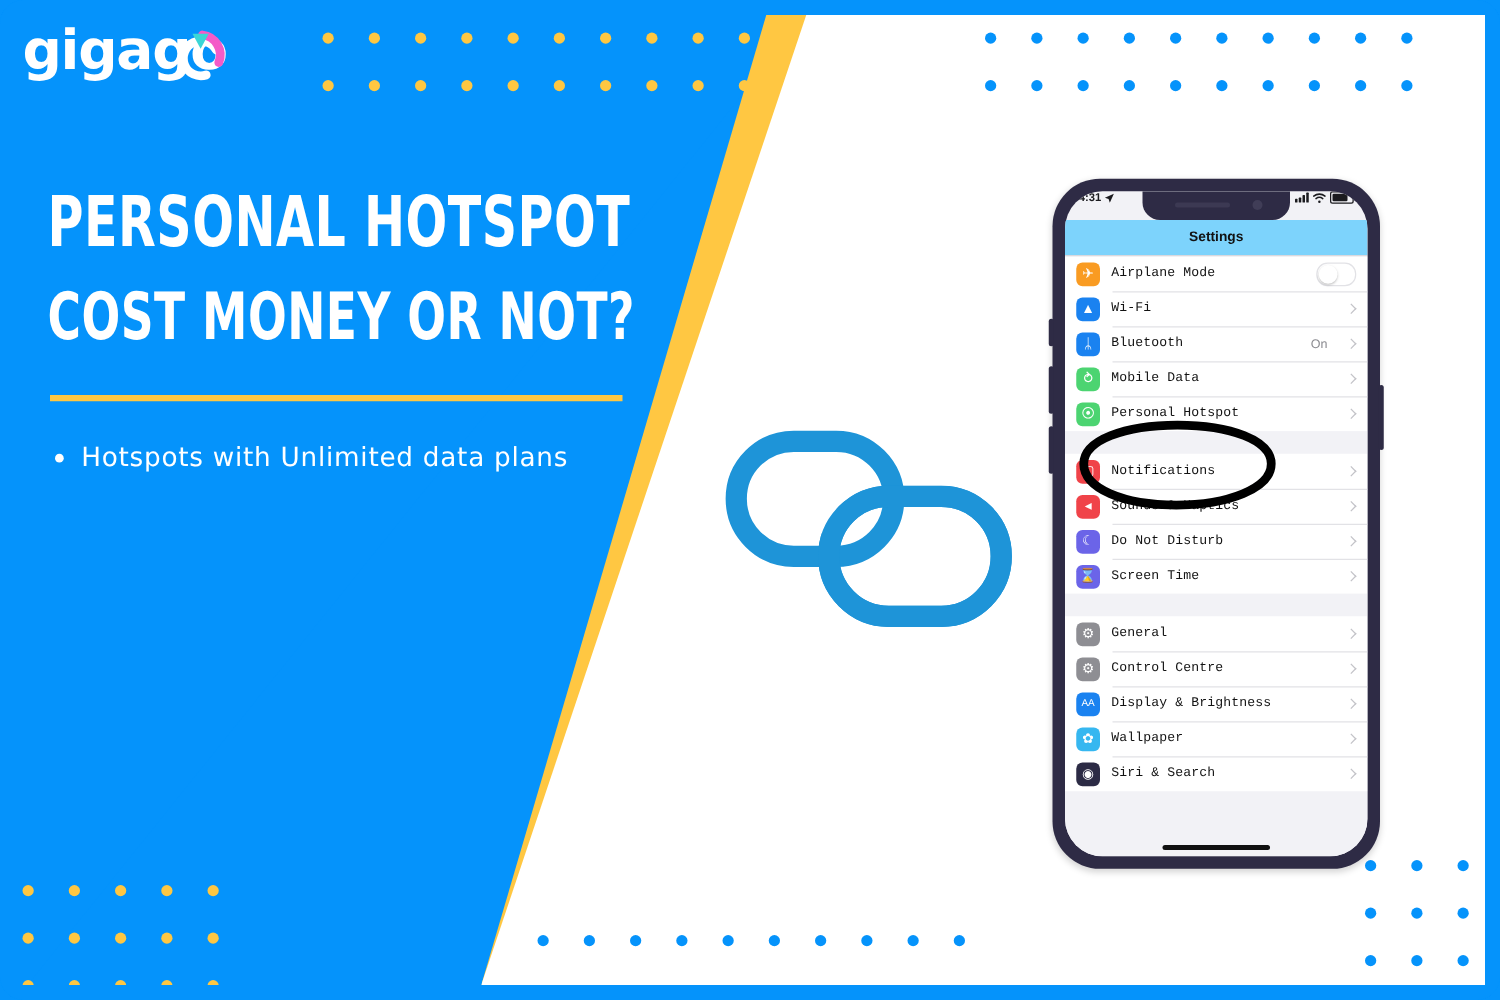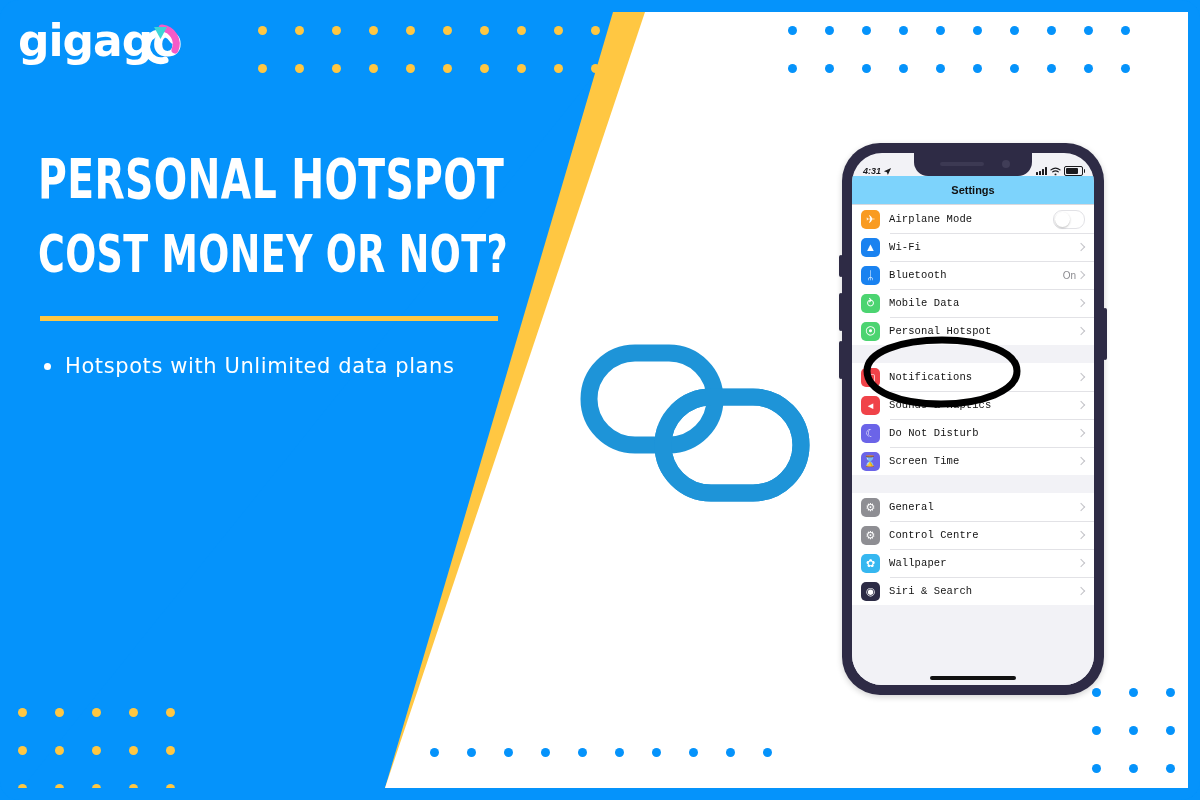--- a/index.html
+++ b/index.html
@@ -100,25 +100,24 @@
   #notch{
     position:absolute;left:50%;top:0;transform:translateX(-50%);
     width:118px;height:23px;background:#2E2B45;
     border-bottom-left-radius:14px;border-bottom-right-radius:14px;z-index:5;
   }
   #notch .speaker{position:absolute;left:26px;top:9px;width:44px;height:4px;background:#3C3953;border-radius:2px;}
   #notch .cam{position:absolute;right:22px;top:7px;width:8px;height:8px;border-radius:50%;background:#403D57;}
 
   #statusbar{
     position:absolute;left:0;top:0;width:242px;height:23px;
-    display:flex;align-items:flex-end;justify-content:space-between;
+    display:flex;align-items:flex-start;justify-content:space-between;
     padding:0 11px;box-sizing:border-box;z-index:4;
     font-size:9px;font-weight:700;color:#1b1b1f;
     font-family:"Liberation Sans",sans-serif;
-    font-style:italic;
   }
   #sb-left{display:flex;align-items:center;gap:2px;}
   #sb-right{display:flex;align-items:center;gap:3px;}
   .bars{display:flex;align-items:flex-end;gap:1px;height:8px;}
   .bars i{display:block;width:2px;background:#1b1b1f;border-radius:.5px;}
   .bars i:nth-child(1){height:3px;}
   .bars i:nth-child(2){height:4.5px;}
   .bars i:nth-child(3){height:6px;}
   .bars i:nth-child(4){height:8px;}
   .batt{width:17px;height:8px;border:1px solid #1b1b1f;border-radius:2px;position:relative;}
@@ -146,21 +145,21 @@
   }
   .ic{
     width:19px;height:19px;border-radius:5px;flex:none;margin-right:9px;
     display:flex;align-items:center;justify-content:center;
     color:#fff;font-size:11px;line-height:1;
   }
   .row-label{
     flex:1;font-size:10.5px;color:#121212;letter-spacing:.1px;
     font-family:Liberation Mono, monospace;
   }
-  .row-value{font-size:10px;color:#8b8b90;margin-right:2px;font-family:"Liberation Sans",sans-serif;}
+  .row-value{font-size:10px;color:#8b8b90;margin-right:16px;font-family:"Liberation Sans",sans-serif;}
   .chev{
     width:5px;height:5px;border-right:1.3px solid #c3c3c8;border-top:1.3px solid #c3c3c8;
     transform:rotate(45deg);margin-right:10px;flex:none;
   }
   .toggle{
     width:30px;height:17px;border-radius:9px;background:#ffffff;border:1px solid #e2e2e6;
     position:relative;margin-right:9px;flex:none;
   }
   .toggle i{
     position:absolute;left:1px;top:1px;width:15px;height:15px;border-radius:50%;
@@ -396,20 +395,25 @@
               <span class="ic" style="background: rgb(142, 142, 147); font-size: 11px;">⚙</span>
               <span class="row-label">General</span>
               <span class="chev"></span>
             </div>
             <div class="row">
               <span class="ic" style="background: rgb(142, 142, 147); font-size: 11px;">⚙</span>
               <span class="row-label">Control Centre</span>
               <span class="chev"></span>
             </div>
             <div class="row">
+              <span class="ic" style="background: rgb(26, 130, 240); font-size: 8px;">AA</span>
+              <span class="row-label">Display &amp; Brightness</span>
+              <span class="chev"></span>
+            </div>
+            <div class="row">
               <span class="ic" style="background: rgb(54, 183, 240); font-size: 11px;">✿</span>
               <span class="row-label">Wallpaper</span>
               <span class="chev"></span>
             </div>
             <div class="row">
               <span class="ic" style="background: rgb(44, 43, 69); font-size: 11px;">◉</span>
               <span class="row-label">Siri &amp; Search</span>
               <span class="chev"></span>
             </div>
           </div>

